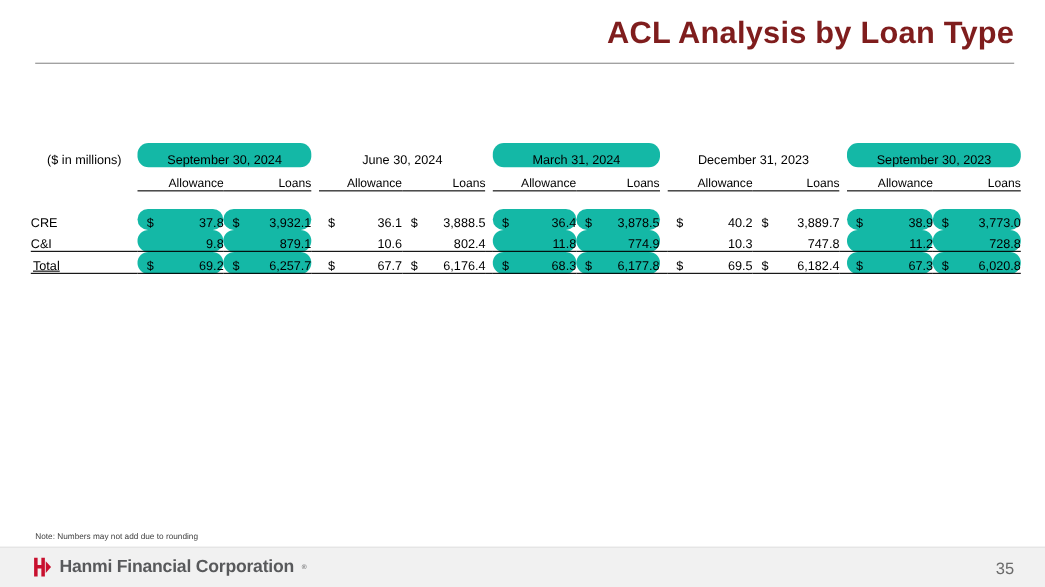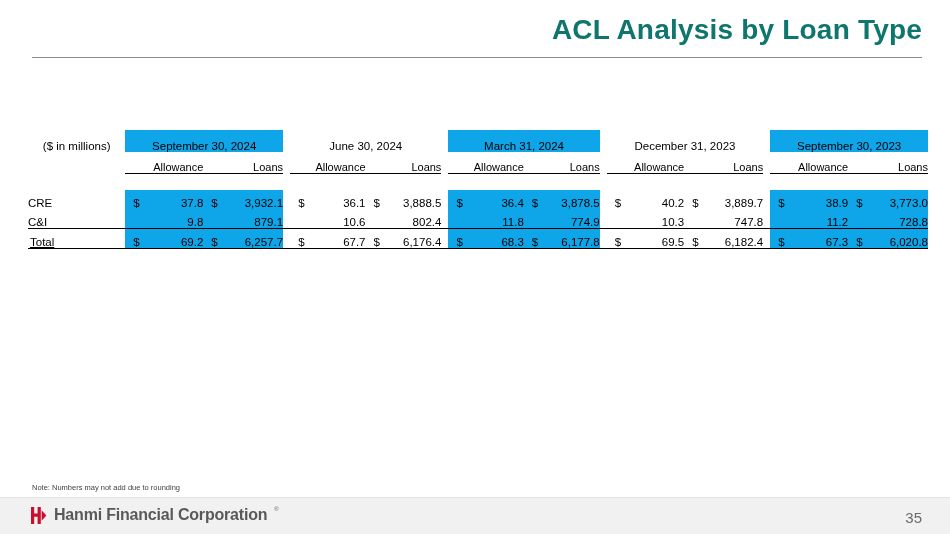--- a/index.html
+++ b/index.html
@@ -22,21 +22,21 @@
     box-sizing: border-box;
   }
 
   
   .title {
     position: absolute;
     top: 14px;
     right: 28px;
     font-size: 28px;
     font-weight: bold;
-    color: #0f766e;
+    color: #7f1d1d;
     letter-spacing: 0.2px;
     text-align: right;
   }
   .title-rule {
     position: absolute;
     top: 57px;
     left: 32px;
     right: 28px;
     height: 1px;
     background: #8c8c8c;
@@ -72,21 +72,21 @@
     height: 22px;
     font-size: 11.5px;
     font-weight: bold;
     text-align: center;
     padding-bottom: 0;
     vertical-align: middle;
   }
   .period-cell {
     text-align: center;
   }
-  .shaded { background: #0ea5e9; }
+  .shaded { background: #14b8a6; border-radius: 10px; }
 
   .units-cell {
     font-size: 11.5px;
     font-weight: normal;
     text-align: left;
     padding-left: 2px;
     vertical-align: middle;
   }
 
   
@@ -151,20 +151,21 @@
     width: 950px;
     height: 36px;
     background: #f1f1f1;
     border-top: 1px solid #e2e2e2;
   }
   .logo {
     position: absolute;
     left: 30px;
     top: 8px;
     display: flex;
+    align-items: center;
     gap: 7px;
   }
   .logo-mark {
     width: 17px;
     height: 19px;
     position: relative;
   }
   .logo-text {
     font-size: 16px;
     font-weight: bold;

